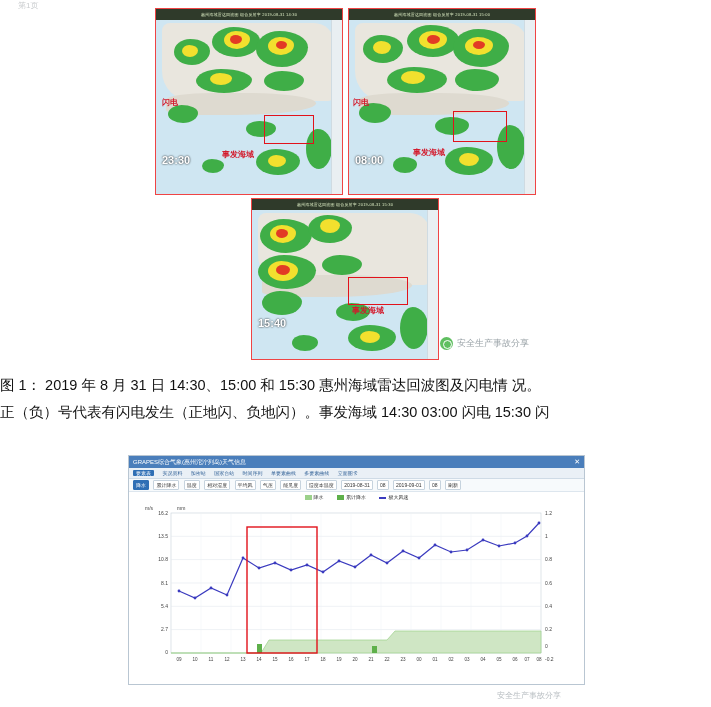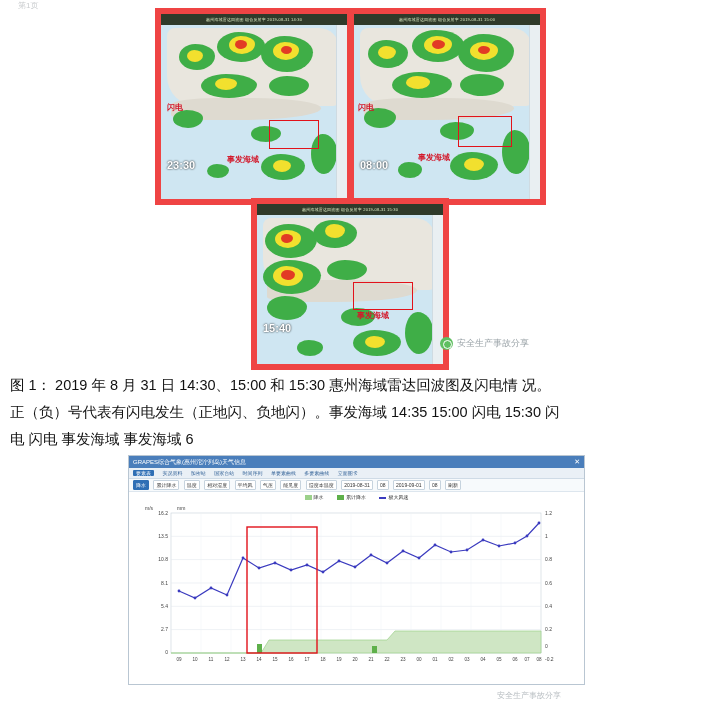--- a/index.html
+++ b/index.html
@@ -8,21 +8,21 @@
     background:#ffffff;
     font-family:"Liberation Sans", sans-serif;
     color:#1a1a1a;
     position:relative;
     overflow:hidden;
   }
   .page{position:relative;width:711px;height:707px;}
   .radar{
     position:absolute;
     background:#cfe6f2;
-    border:6px solid #ef4444;
+    border:1px solid #ef4444;
     overflow:hidden;
   }
   .radar .topbar{
     position:absolute;left:0;top:0;width:100%;height:11px;
     background:#2f3a2a;
     font-size:4px;color:#d8e8c0;line-height:11px;
     text-align:center;letter-spacing:.2px;white-space:nowrap;overflow:hidden;
   }
   .radar .topbar .seg{display:inline-block;padding:0 4px;}
   .radar .sidebar-strip{
@@ -58,21 +58,21 @@
     width:13px;height:13px;border-radius:50%;
     background:#5fbf60;position:relative;
   }
   .wm-logo:after{
     content:"";position:absolute;left:3px;top:3px;width:7px;height:7px;
     border-radius:50%;border:1.5px solid #fff;
   }
 
   
   .caption{
-    position:absolute;left:10px;width:690px;
+    position:absolute;left:0;width:690px;
     font-size:14.5px;line-height:27px;color:#111;
     font-family:"Liberation Sans", sans-serif;
   }
   .caption p{margin:0;}
 
   
   .chartwin{
     position:absolute;left:128px;top:455px;width:455px;height:228px;
     background:#f4f7fa;border:1px solid #b9c6d2;
   }
@@ -231,22 +231,21 @@
     <div class="sidebar-strip"></div>
   </div>
 
   <div class="watermark" style="left:440px;top:337px;">
     <span class="wm-logo"></span>
     <span>安全生产事故分享</span>
   </div>
 
   <div class="caption" style="top:372px;">
     <p>图 1： 2019 年 8 月 31 日 14:30、15:00 和 15:30 惠州海域雷达回波图及闪电情 况。</p>
-    <p>正（负）号代表有闪电发生（正地闪、负地闪）。事发海域 14:35 15:00 闪电 15:30 闪</p>
-    <p>电 闪电 事发海域 事发海域 6</p>
+    <p>正（负）号代表有闪电发生（正地闪、负地闪）。事发海域 14:30 03:00 闪电 15:30 闪</p>
   </div>
 
   <div class="chartwin">
 
     <div class="cw-title">
       <span>GRAPES综合气象(惠州沱泞列岛)天气信息</span>
       <span class="close">✕</span>
     </div>
 
     <div class="cw-tabs">

